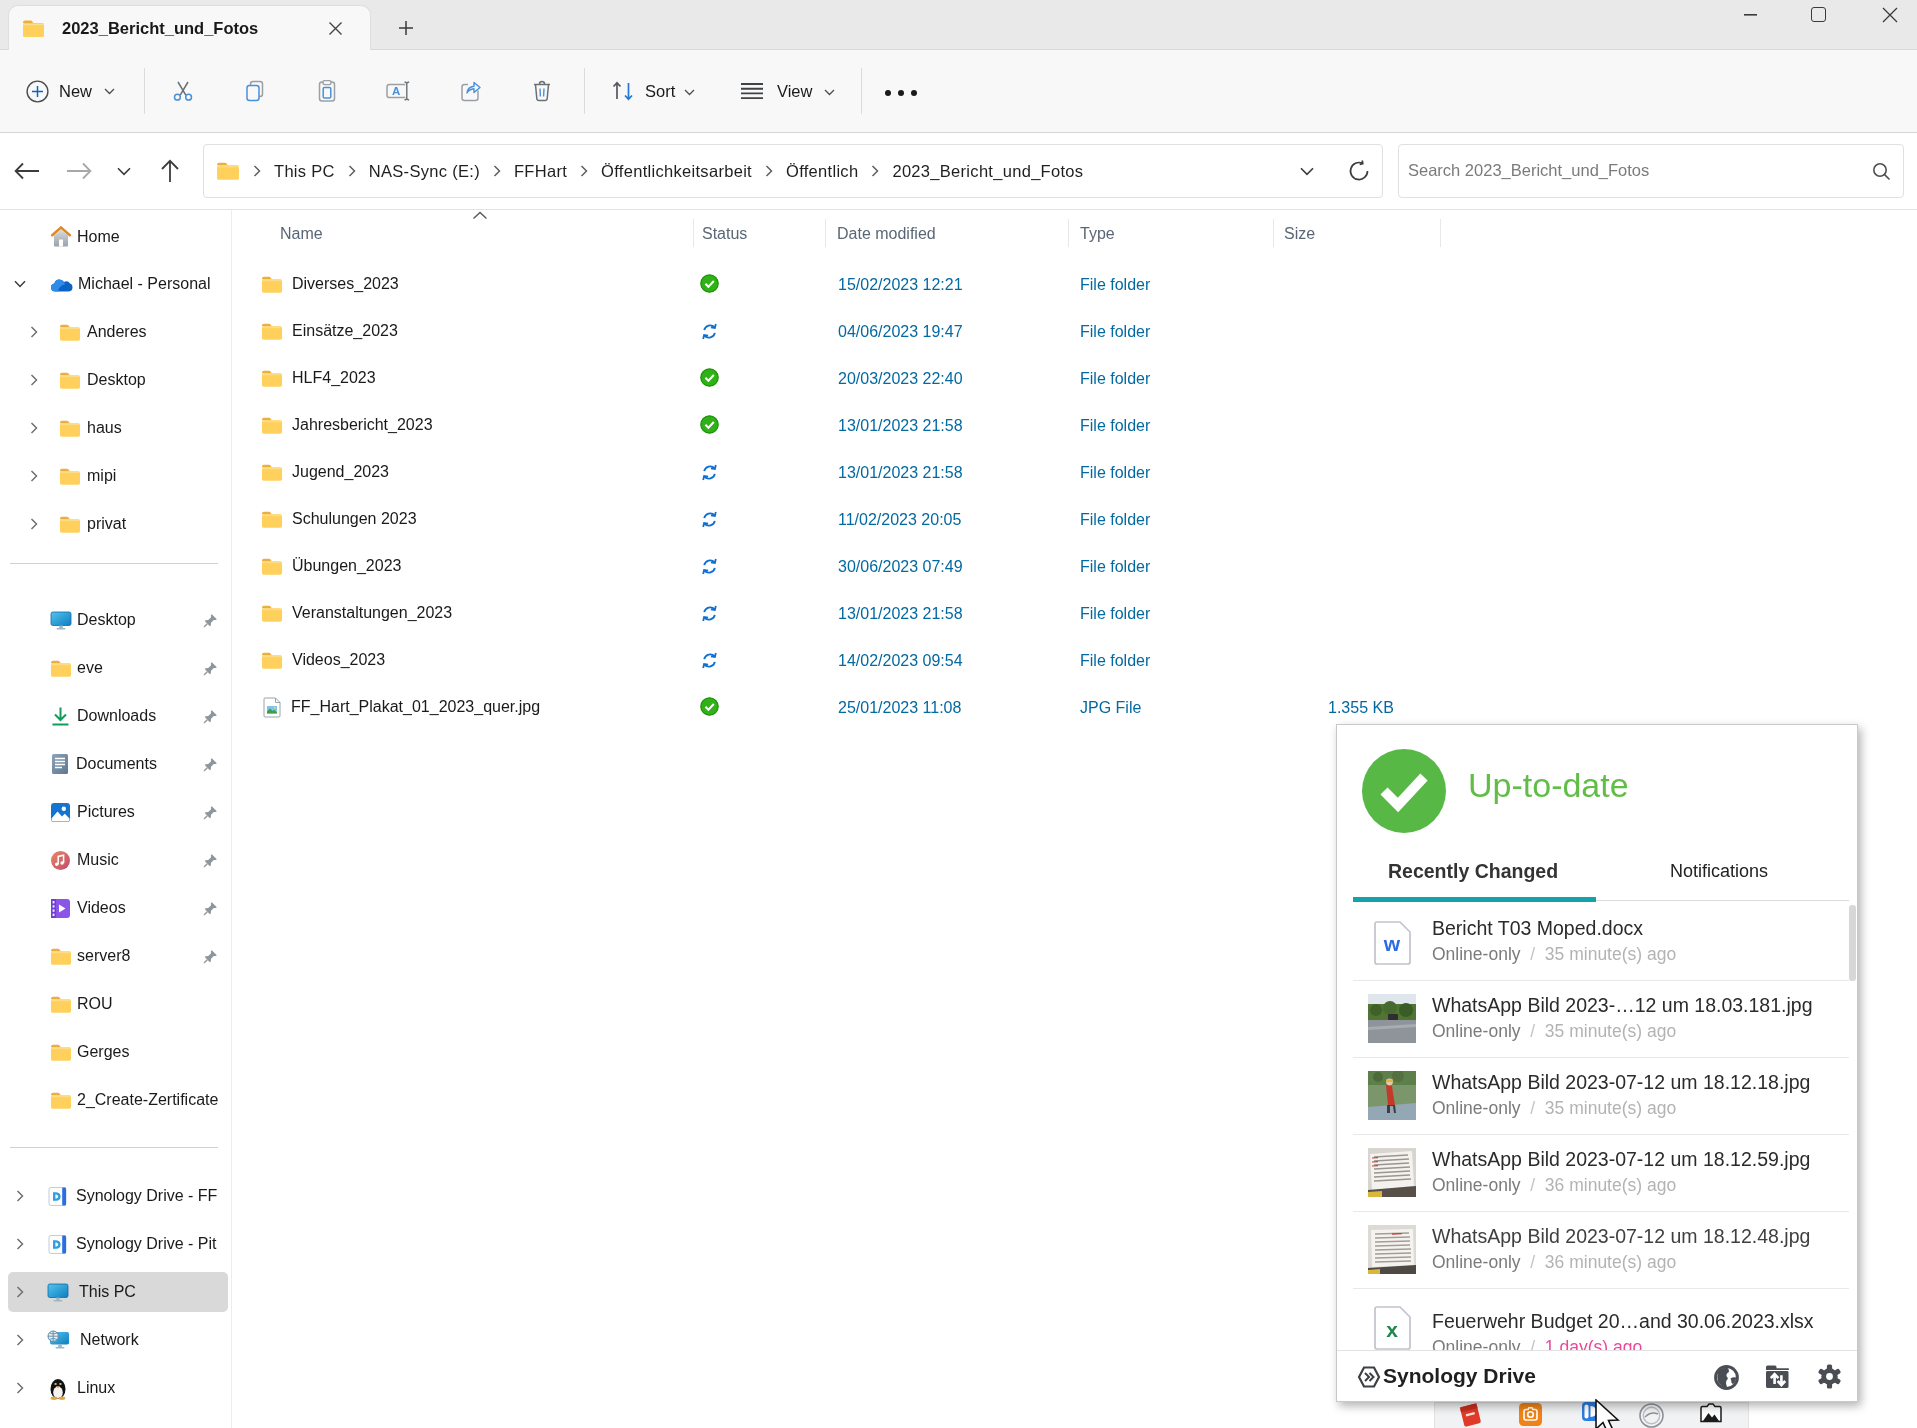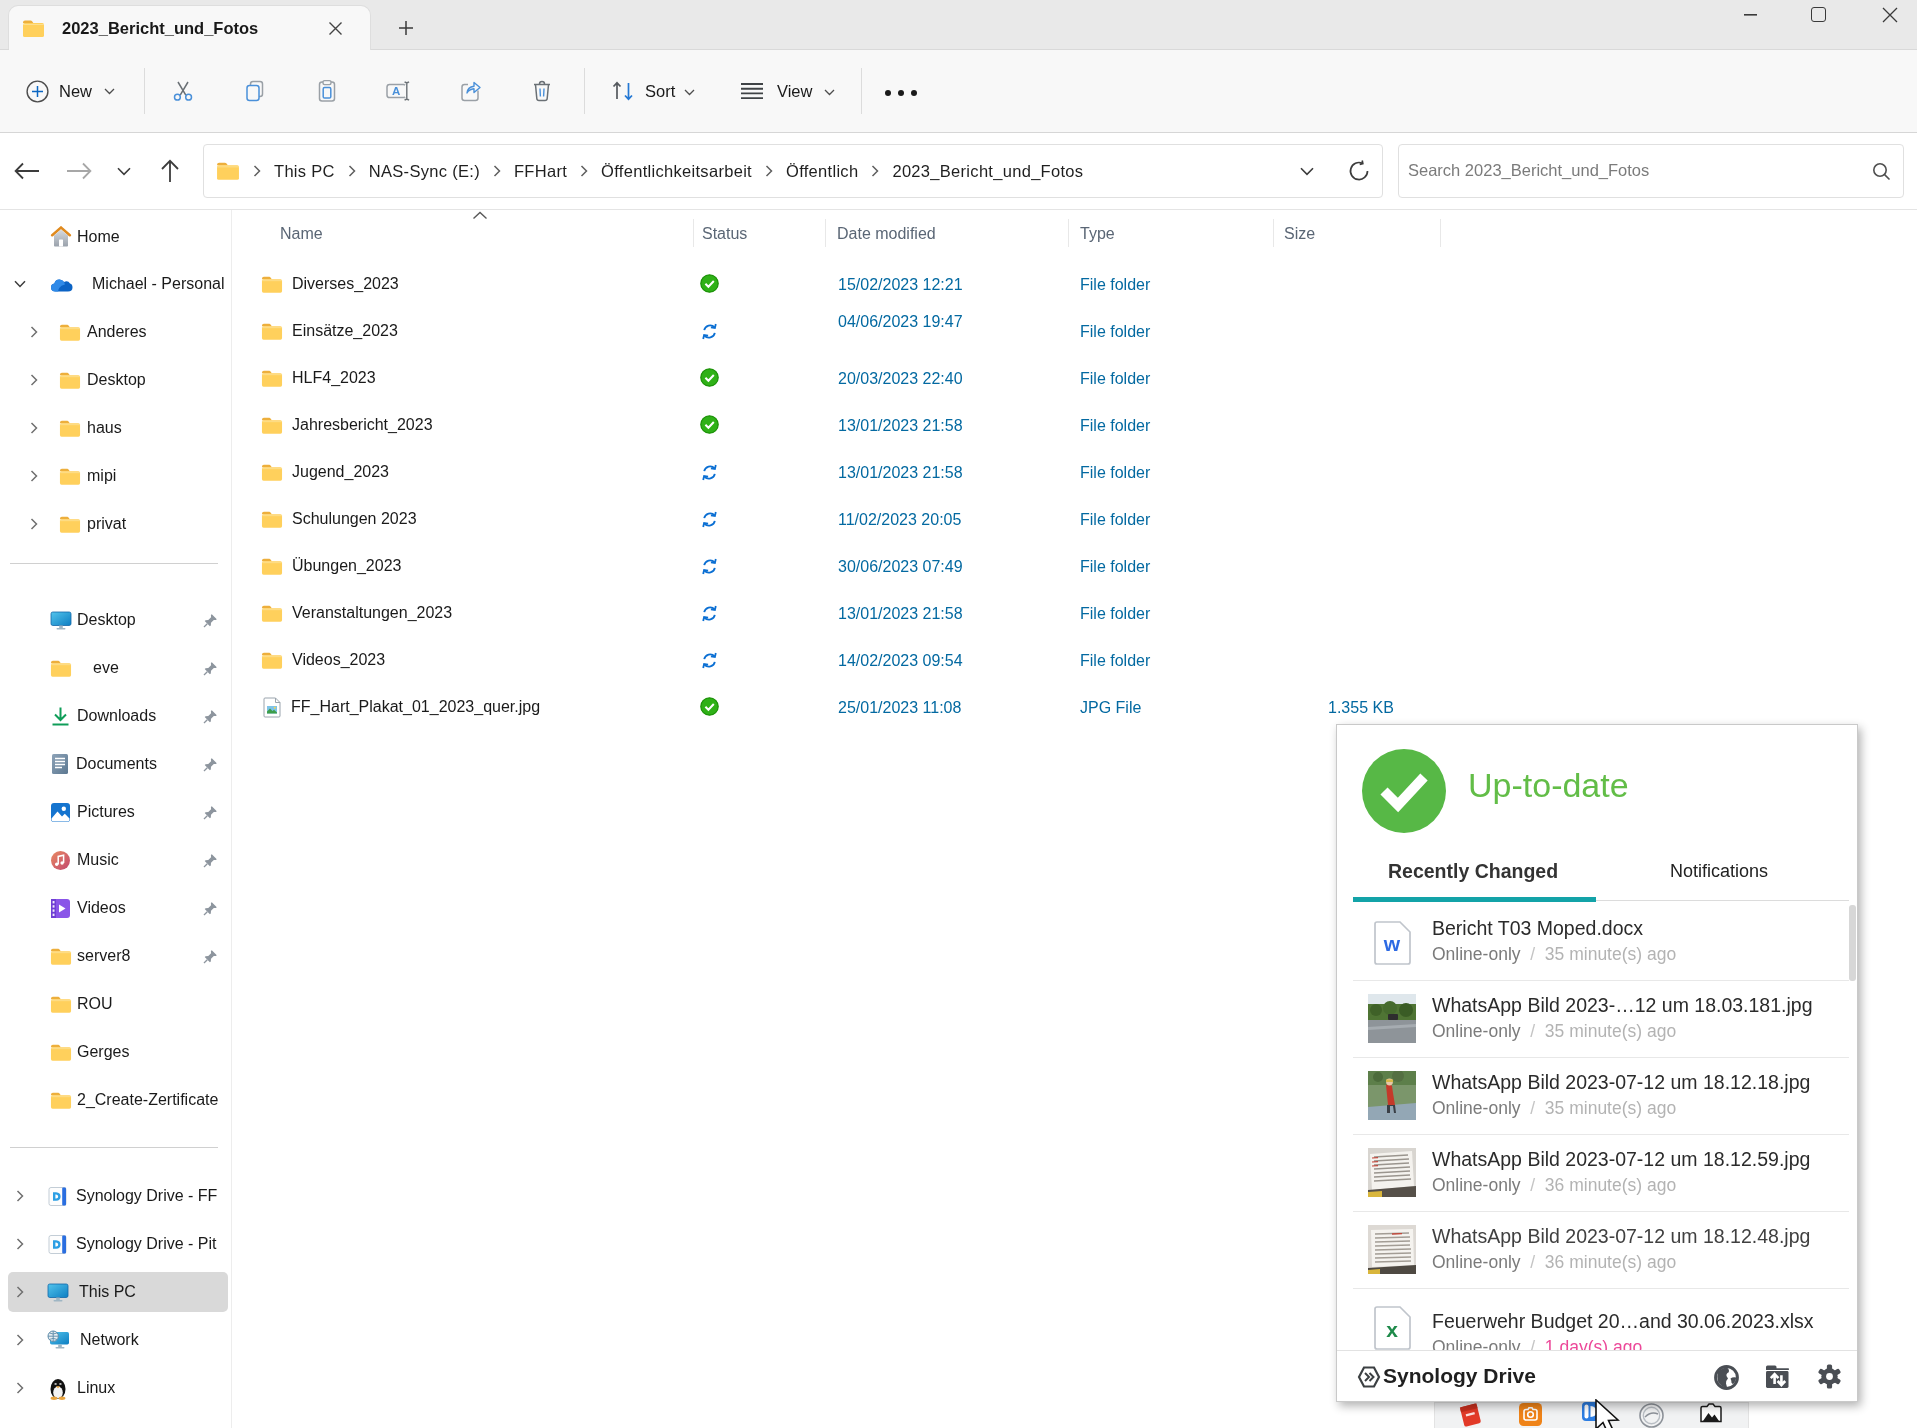--- a/index.html
+++ b/index.html
@@ -223,21 +223,21 @@
       </defs>
     </svg>
 <svg class="a" width="12" height="8" viewBox="0 0 12 8" style="left:14px;top:280px">
       <path d="M1 1.2 L6 6.4 L11 1.2" stroke="#3c3c3c" stroke-width="1.5" fill="none"></path>
     </svg>
 <div class="a vc" style="left:50px;top:272px;height:24px">
       <svg width="23" height="15" viewBox="0 0 23 15">
         <path d="M9.2 14.5 Q5.6 14.5 5.6 14.5 Q1 14.5 1 10.5 Q1 7 4.4 6.6 Q5.2 2.5 9.4 2.5 Q12.6 2.5 14 5 Q18 3.2 20 6.5 Q22.5 7 22.5 10.5 Q22.5 14.5 18 14.5 Z" fill="#0b63c5"></path>
         <path d="M5.6 14.5 Q1 14.5 1 10.5 Q1 7 4.4 6.6 Q5.2 2.5 9.4 2.5 Q12.6 2.5 14 5 Q14.8 6.3 14.9 7.6 Q11 8.5 9.2 11 Q7.9 13 8.3 14.5 Z" fill="#2f8ae8"></path>
       </svg>
-      <span class="lbl" style="margin-left:19px">Michael - Personal</span>
+      <span class="lbl" style="margin-left:5px">Michael - Personal</span>
     </div>
 <div class="a vc" style="left:30px;top:320px;height:24px">
       <svg width="8" height="12" viewBox="0 0 8 12">
         <use href="#cr"></use>
       </svg>
       <svg width="22" height="19" viewBox="0 0 23 19" style="margin-left:21px">
         <use href="#fold"></use>
       </svg>
       <span class="lbl" style="margin-left:6px">Anderes</span>
     </div>
@@ -281,21 +281,21 @@
 <div class="a vc" style="left:50px;top:608px;height:24px">
       <svg width="22" height="21" viewBox="0 0 22 21">
         <use href="#mon"></use>
       </svg>
       <span class="lbl" style="margin-left:5px">Desktop</span>
     </div>
 <div class="a vc" style="left:50px;top:656px;height:24px">
       <svg width="22" height="19" viewBox="0 0 23 19">
         <use href="#fold"></use>
       </svg>
-      <span class="lbl" style="margin-left:21px">eve</span>
+      <span class="lbl" style="margin-left:5px">eve</span>
     </div>
 <div class="a vc" style="left:50px;top:704px;height:24px">
       <svg width="21" height="21" viewBox="0 0 21 21">
         <path d="M10.5 1.5 L10.5 13 M5 8.5 L10.5 14 L16 8.5" fill="none" stroke="#0f9d58" stroke-width="2"></path>
         <path d="M2.5 18.5 L18.5 18.5" stroke="#0f9d58" stroke-width="2"></path>
       </svg>
       <span class="lbl" style="margin-left:6px">Downloads</span>
     </div>
 <div class="a vc" style="left:50px;top:752px;height:24px">
       <svg width="20" height="22" viewBox="0 0 20 22">
@@ -491,21 +491,21 @@
     <span class="a cell" style="left:1080px;top:276px">File folder</span>
 <div class="a vc" style="left:261px;top:317px;height:28px">
       <svg width="22" height="19" viewBox="0 0 23 19">
         <use href="#fold"></use>
       </svg>
       <span class="lbl" style="margin-left:9px">Einsätze_2023</span>
     </div>
 <svg class="a" width="17" height="17" viewBox="0 0 17 17" style="left:701px;top:323px">
       <use href="#syn"></use>
     </svg>
-<span class="a cell" style="left:838px;top:313px">04/06/2023 19:47</span>
+<span class="a cell" style="left:838px;top:323px">04/06/2023 19:47</span>
     <span class="a cell" style="left:1080px;top:323px">File folder</span>
 <div class="a vc" style="left:261px;top:364px;height:28px">
       <svg width="22" height="19" viewBox="0 0 23 19">
         <use href="#fold"></use>
       </svg>
       <span class="lbl" style="margin-left:9px">HLF4_2023</span>
     </div>
 <svg class="a" width="19" height="19" viewBox="0 0 19 19" style="left:700px;top:368px">
       <use href="#chk"></use>
     </svg>

